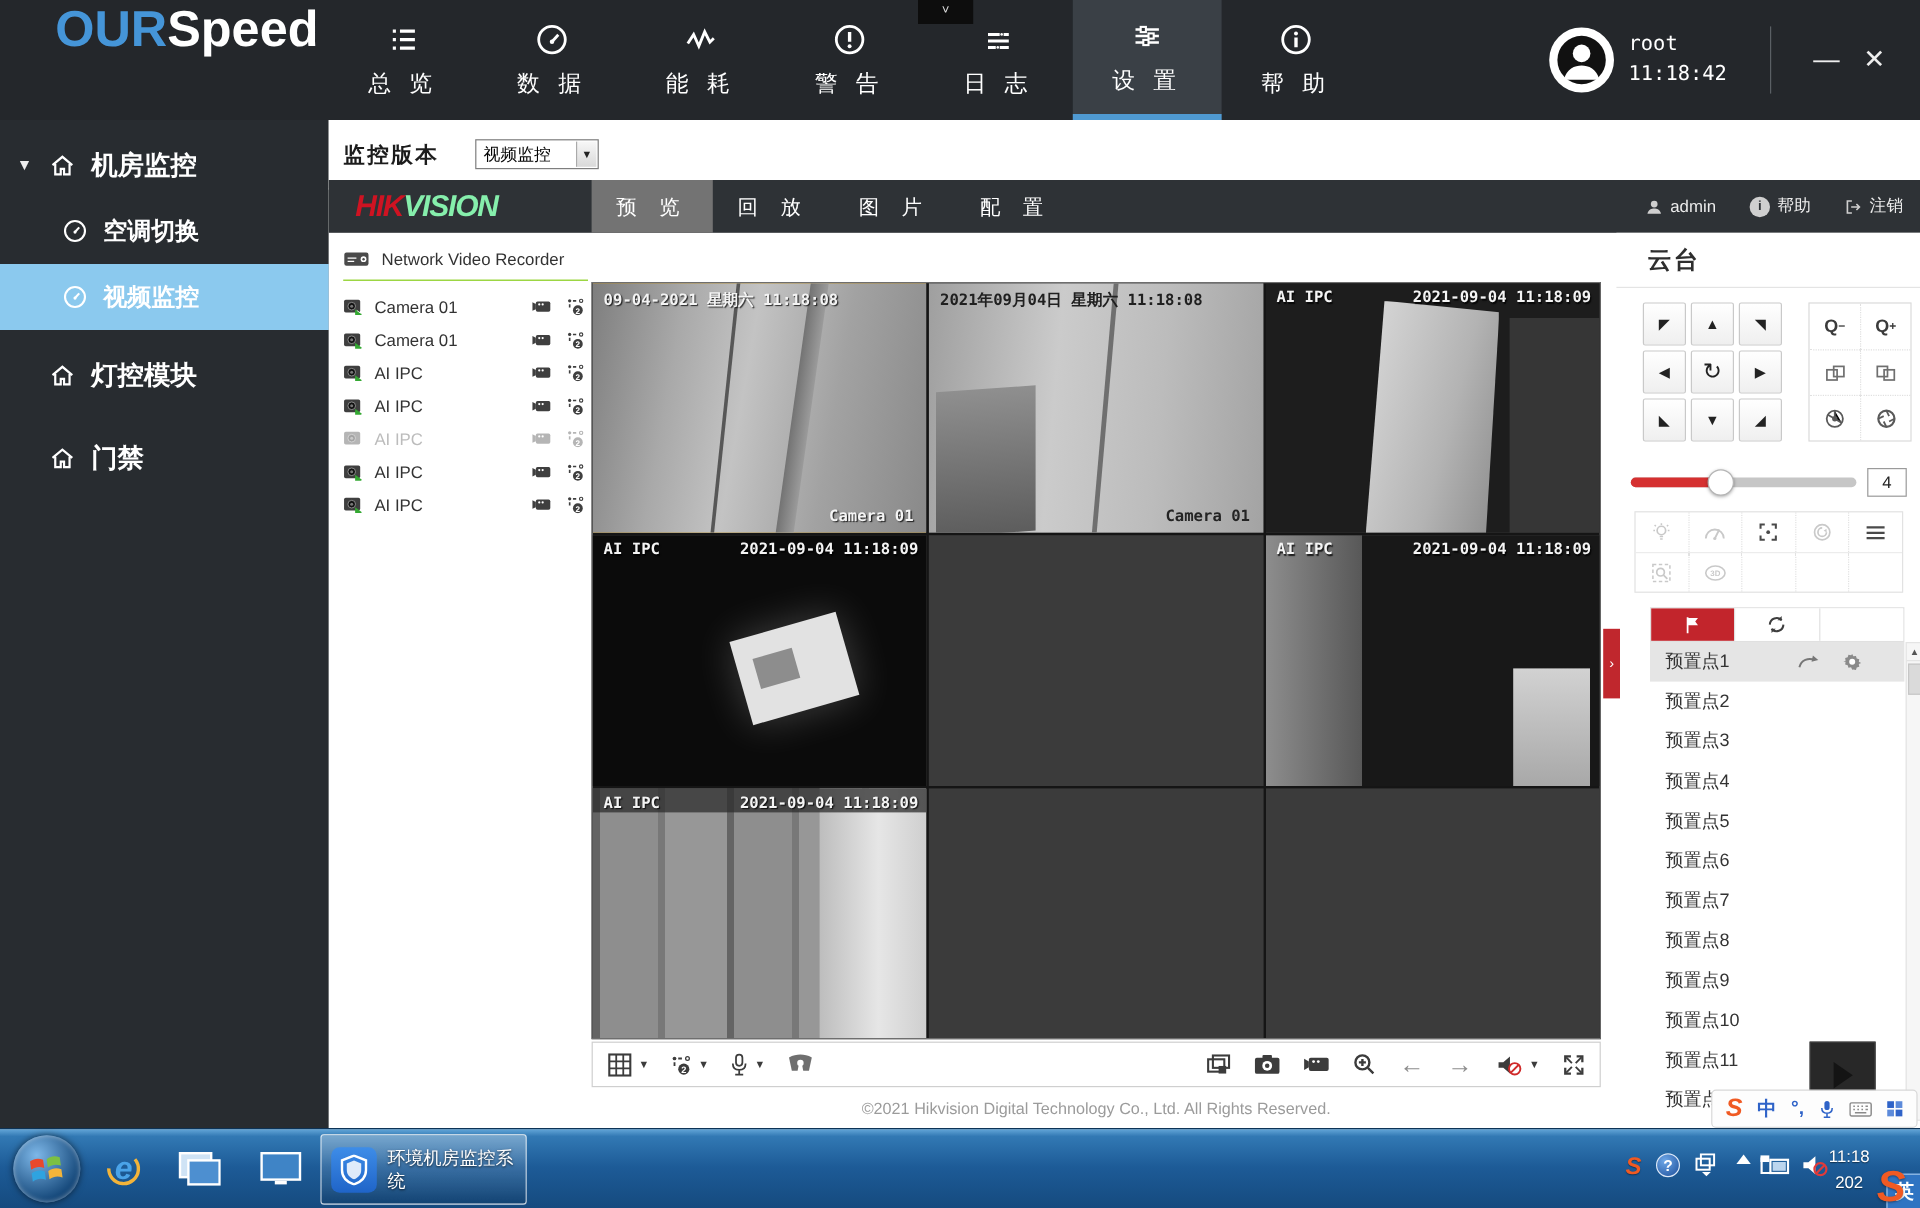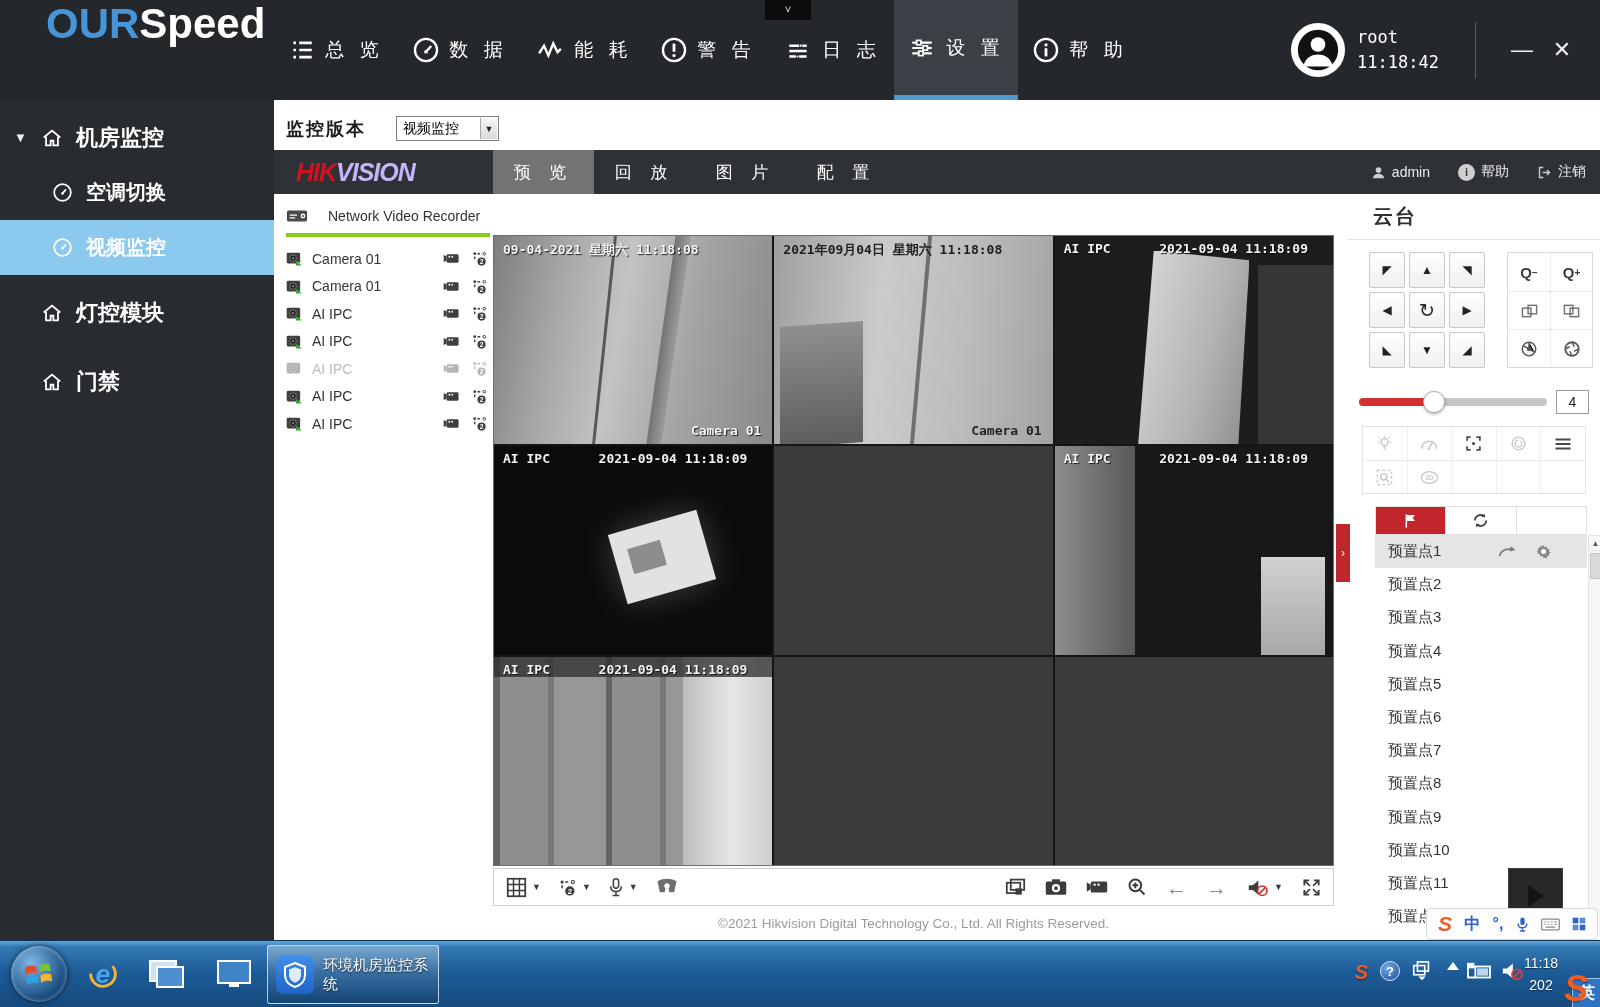--- a/index.html
+++ b/index.html
@@ -3,21 +3,21 @@
 <meta charset="utf-8">
 <style>
 *{margin:0;padding:0;box-sizing:border-box;}
 body{font-family:"Liberation Sans","DejaVu Sans",sans-serif;background:#000;}
 #screen{position:relative;width:1600px;height:1007px;background:#fff;overflow:hidden;}
 
 
 #topbar{position:absolute;left:0;top:0;width:1600px;height:100px;background:#24272b;display:flex;}
 .logo{width:274px;display:flex;align-items:flex-start;padding-left:46px;font-weight:bold;font-size:42px;}
 .logo .b{color:#4595d8}.logo .w{color:#fff}
-.nav-item{width:124px;display:flex;flex-direction:row;align-items:center;justify-content:center;gap:9px;color:#fff;cursor:pointer;}
+.nav-item{width:124px;display:flex;flex-direction:column;align-items:center;justify-content:center;gap:9px;color:#fff;cursor:pointer;}
 .nav-item .ni{height:30px;display:flex;align-items:center}
 .nav-item .lbl{font-size:19px;letter-spacing:5px;white-space:nowrap;}
 .nav-item.active{background:#3a4046;border-bottom:5px solid #4f9ad2;}
 .top-right{margin-left:auto;display:flex;align-items:center;color:#fff;padding-right:18px;}
 .avatar{width:54px;height:54px;border-radius:50%;background:#fff;display:flex;align-items:center;justify-content:center;overflow:hidden;border:3px solid #fff;}
 .user-block{margin-left:12px;font-size:17px;line-height:1.5;font-family:"DejaVu Sans Mono",monospace;}
 .vsep{width:1px;height:56px;background:#5a5f64;margin:0 26px 0 36px;}
 .winbtn{width:40px;height:40px;display:flex;align-items:center;justify-content:center;font-size:22px;color:#eee;cursor:pointer;}
 #chevron-tab{position:absolute;left:765px;top:0;width:46px;height:20px;background:#0d0d0d;color:#ddd;font-size:11px;text-align:center;line-height:18px;cursor:pointer;}
 
@@ -31,31 +31,31 @@
 
 
 #main{position:absolute;left:274px;top:100px;width:1326px;height:840px;background:#fff;}
 .version-bar{height:58px;border-bottom:1px solid #dcdcdc;display:flex;align-items:center;padding-left:12px;gap:30px;background:#fff;}
 .version-label{font-size:18px;font-weight:bold;color:#1c1c1c;letter-spacing:2px;}
 .w-select{width:103px;height:25px;border:1px solid #7e7e7e;background:#fff;position:relative;font-size:14px;display:flex;align-items:center;padding-left:6px;cursor:pointer;}
 .w-select .arrow-box{position:absolute;right:1px;top:1px;bottom:1px;width:17px;background:linear-gradient(#f7f7f7,#d9d9d9);border-left:1px solid #aaa;display:flex;align-items:center;justify-content:center;font-size:9px;color:#222;}
 
 .hik-header{position:absolute;left:0;top:50px;width:1326px;height:44px;background:#2e3236;display:flex;align-items:center;}
 .hik-logo{margin-left:22px;font-style:italic;font-weight:bold;font-size:25px;letter-spacing:-1px;}
-.hik-logo .hik{color:#cf1322}.hik-logo .vision{color:#c4b5fd}
+.hik-logo .hik{color:#cf1322}.hik-logo .vision{color:#86efac}
 .hik-tabs{position:absolute;left:219px;top:0;height:44px;display:flex;}
 .hik-tab{width:101px;display:flex;align-items:center;justify-content:center;color:#fff;font-size:17px;letter-spacing:7px;cursor:pointer;}
 .hik-tab.active{background:#737373;}
 .hik-right{margin-left:auto;display:flex;align-items:center;padding-right:14px;color:#ececec;font-size:14px;gap:6px;}
 .hik-right .grp{display:flex;align-items:center;gap:6px;margin-left:22px;cursor:pointer;}
 .circle-i{width:17px;height:17px;border-radius:50%;background:#cfcfcf;color:#2e3236;font-size:11px;font-weight:bold;display:flex;align-items:center;justify-content:center;}
 
 
 .tree{position:absolute;left:12px;top:108px;width:204px;}
-.tree-root{display:flex;align-items:center;gap:20px;font-size:14px;color:#333;padding-bottom:9px;border-bottom:4px solid #84cc16;}
+.tree-root{display:flex;align-items:center;gap:10px;font-size:14px;color:#333;padding-bottom:9px;border-bottom:1px solid #84cc16;}
 .chan{display:flex;align-items:center;height:27.5px;font-size:14px;color:#333;cursor:pointer;}
 .chan .nm{margin-left:9px;flex:1;}
 .chan .acts{display:flex;gap:11px;align-items:center;margin-right:2px;}
 .chan.offline{color:#bcbcbc;}
 .chan.offline svg{opacity:.38;}
 
 
 .stage{position:absolute;left:219px;top:135px;width:841px;height:631px;background:#151515;display:grid;grid-template-columns:repeat(3,1fr);grid-template-rows:repeat(3,1fr);gap:2px;border:1px solid #6e6e6e;}
 .cell{position:relative;background:#3b3b3b;overflow:hidden;cursor:pointer;}
 .cell.selected{box-shadow:inset 0 0 0 2px #d9a62e;z-index:2;}
@@ -71,21 +71,21 @@
 .scene-dark-door::after{content:'';position:absolute;right:0;top:14%;width:27%;bottom:0;background:#4a4a4a;opacity:.55;}
 .scene-dark-monitor{background:#0b0b0b;}
 .scene-dark-monitor::before{content:'';position:absolute;left:44%;top:36%;width:92px;height:72px;background:#e2e2e2;transform:rotate(-16deg);box-shadow:0 0 34px rgba(255,255,255,.22);}
 .scene-dark-monitor::after{content:'';position:absolute;left:49%;top:47%;width:34px;height:26px;background:#8d8d8d;transform:rotate(-16deg);}
 .scene-dark-room{background:#181818;}
 .scene-dark-room::before{content:'';position:absolute;left:0;top:0;bottom:0;width:29%;background:linear-gradient(90deg,#8d8d8d,#585858);}
 .scene-dark-room::after{content:'';position:absolute;right:3%;bottom:0;width:23%;height:47%;background:linear-gradient(#d2d2d2,#a8a8a8);}
 .scene-panels{background:repeating-linear-gradient(90deg,#646464 0 6px,#8e8e8e 6px 54px,#787878 54px 60px,#979797 60px 112px);}
 .scene-panels::before{content:'';position:absolute;right:0;top:0;bottom:0;width:32%;background:linear-gradient(90deg,#bdbdbd,#e6e6e6 55%,#cfcfcf);}
 .scene-panels::after{content:'';position:absolute;left:0;top:0;width:100%;height:10%;background:#2c2c2c;opacity:.75;}
-.osd-top{position:absolute;top:5px;left:9px;right:25px;display:flex;justify-content:space-between;font-family:"DejaVu Sans Mono",monospace;font-size:13px;font-weight:bold;color:#f4f4f4;text-shadow:1px 1px 1px rgba(0,0,0,.8);white-space:nowrap;}
+.osd-top{position:absolute;top:5px;left:9px;right:7px;display:flex;justify-content:space-between;font-family:"DejaVu Sans Mono",monospace;font-size:13px;font-weight:bold;color:#f4f4f4;text-shadow:1px 1px 1px rgba(0,0,0,.8);white-space:nowrap;}
 .osd-top.dark{color:#202020;text-shadow:none;}
 .osd-label{position:absolute;bottom:6px;right:11px;font-family:"DejaVu Sans Mono",monospace;font-size:13px;font-weight:bold;color:#f4f4f4;text-shadow:1px 1px 1px rgba(0,0,0,.8);}
 .osd-label.dark{color:#242424;text-shadow:none;}
 
 
 .vtoolbar{position:absolute;left:219px;top:768px;width:841px;height:38px;background:#fff;border:1px solid #cfcfcf;display:flex;align-items:center;padding:0 12px;color:#3c3c3c;}
 .tbi{display:flex;align-items:center;gap:5px;margin-right:17px;cursor:pointer;}
 .tb-right{margin-left:auto;display:flex;align-items:center;gap:19px;}
 .tb-right .tbi{margin-right:0;}
 .caret{font-size:9px;color:#3c3c3c;}

